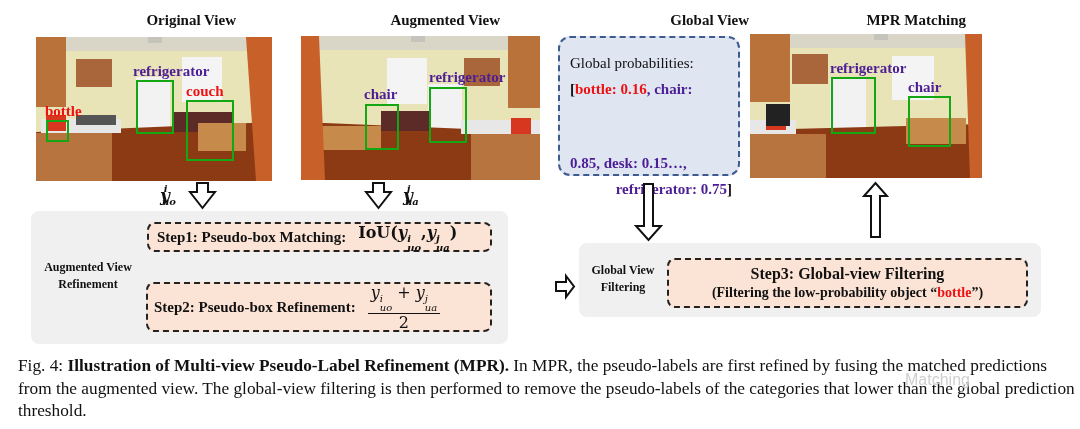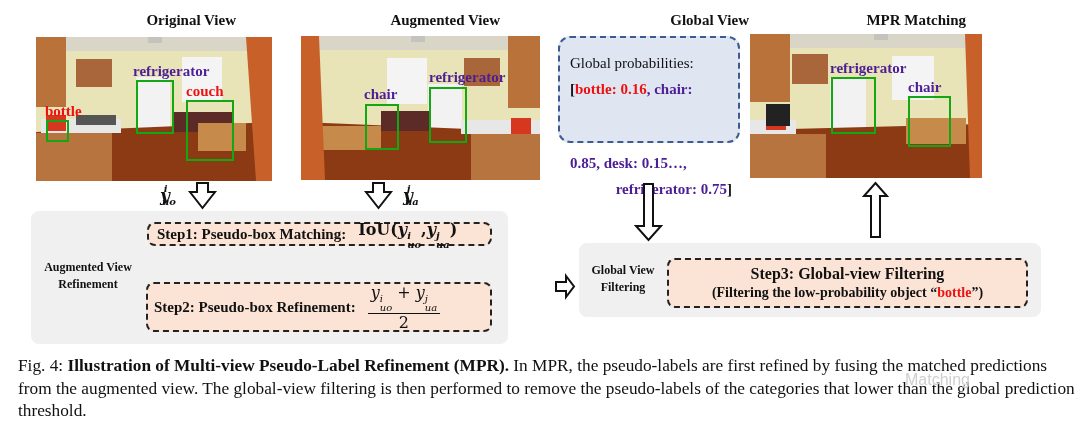--- a/index.html
+++ b/index.html
@@ -9,21 +9,21 @@
   .title { font-weight: bold; font-size: 15px; text-align: right; }
 
   .photo { position: absolute; overflow: hidden; }
   .photo svg { display: block; width: 100%; height: 100%; }
 
   .bbox { position: absolute; border: 2px solid #13a813; box-sizing: border-box; }
   .blabel { position: absolute; font-weight: bold; font-size: 15px; line-height: 15px; white-space: nowrap; }
   .green { color: #4c1d95; }
   .red { color: #ee1111; }
 
-  .gbox { position: absolute; left: 558px; top: 36px; width: 182px; height: 107px;
+  .gbox { position: absolute; left: 558px; top: 36px; width: 182px; height: 140px;
           background: #dfe6f2; border: 2px dashed #3e5b8f; border-radius: 12px; box-sizing: border-box;
           font-size: 15px; text-align: left; padding: 12px 6px 16px 10px; line-height: 26px; }
 
   .panel { position: absolute; background: #f0f0f0; border-radius: 8px; }
   .step { position: absolute; background: #fbe4d6; border: 2px dashed #222; border-radius: 8px; box-sizing: border-box;
           font-weight: bold; font-size: 15px; display: flex; align-items: center; }
   .side-label { position: absolute; font-weight: bold; font-size: 12px; text-align: center; line-height: 17px; }
   .math { font-family: "DejaVu Serif", serif; font-weight: bold; font-style: normal; }
   .mi { font-style: italic; }
   sub, sup { font-size: 10px; }
@@ -149,21 +149,21 @@
 <div class="abs math" style="left:403px;top:185px;font-size:17px;">
   <span class="mi">y</span><sub class="mi" style="position:relative;left:-8px;">ua</sub><sup class="mi" style="position:relative;left:-20px;top:-2px;">j</sup>
 </div>
 
 <div class="panel" style="left:31px;top:211px;width:477px;height:133px;"></div>
 <div class="side-label" style="left:34px;top:259px;width:108px;">
   <div>Augmented View</div>
   <div>Refinement</div>
 </div>
 
-<div class="step" style="left:147px;top:222px;width:345px;height:24px;padding-left:8px;">
+<div class="step" style="left:147px;top:222px;width:345px;height:30px;padding-left:8px;">
   <span>Step1: Pseudo-box Matching:</span>
   <span class="math" style="margin-left:12px;font-size:16px;">
     <span>IoU(</span><span class="mi">y</span><span style="display:inline-flex;flex-direction:column;font-size:10px;line-height:9px;vertical-align:-4px;">
         <span class="mi">i</span>
         <span class="mi">uo</span>
       </span><span>,</span><span class="mi">y</span><span style="display:inline-flex;flex-direction:column;font-size:10px;line-height:9px;vertical-align:-4px;">
         <span class="mi">j</span>
         <span class="mi">ua</span>
       </span><span>)</span>
   </span>

